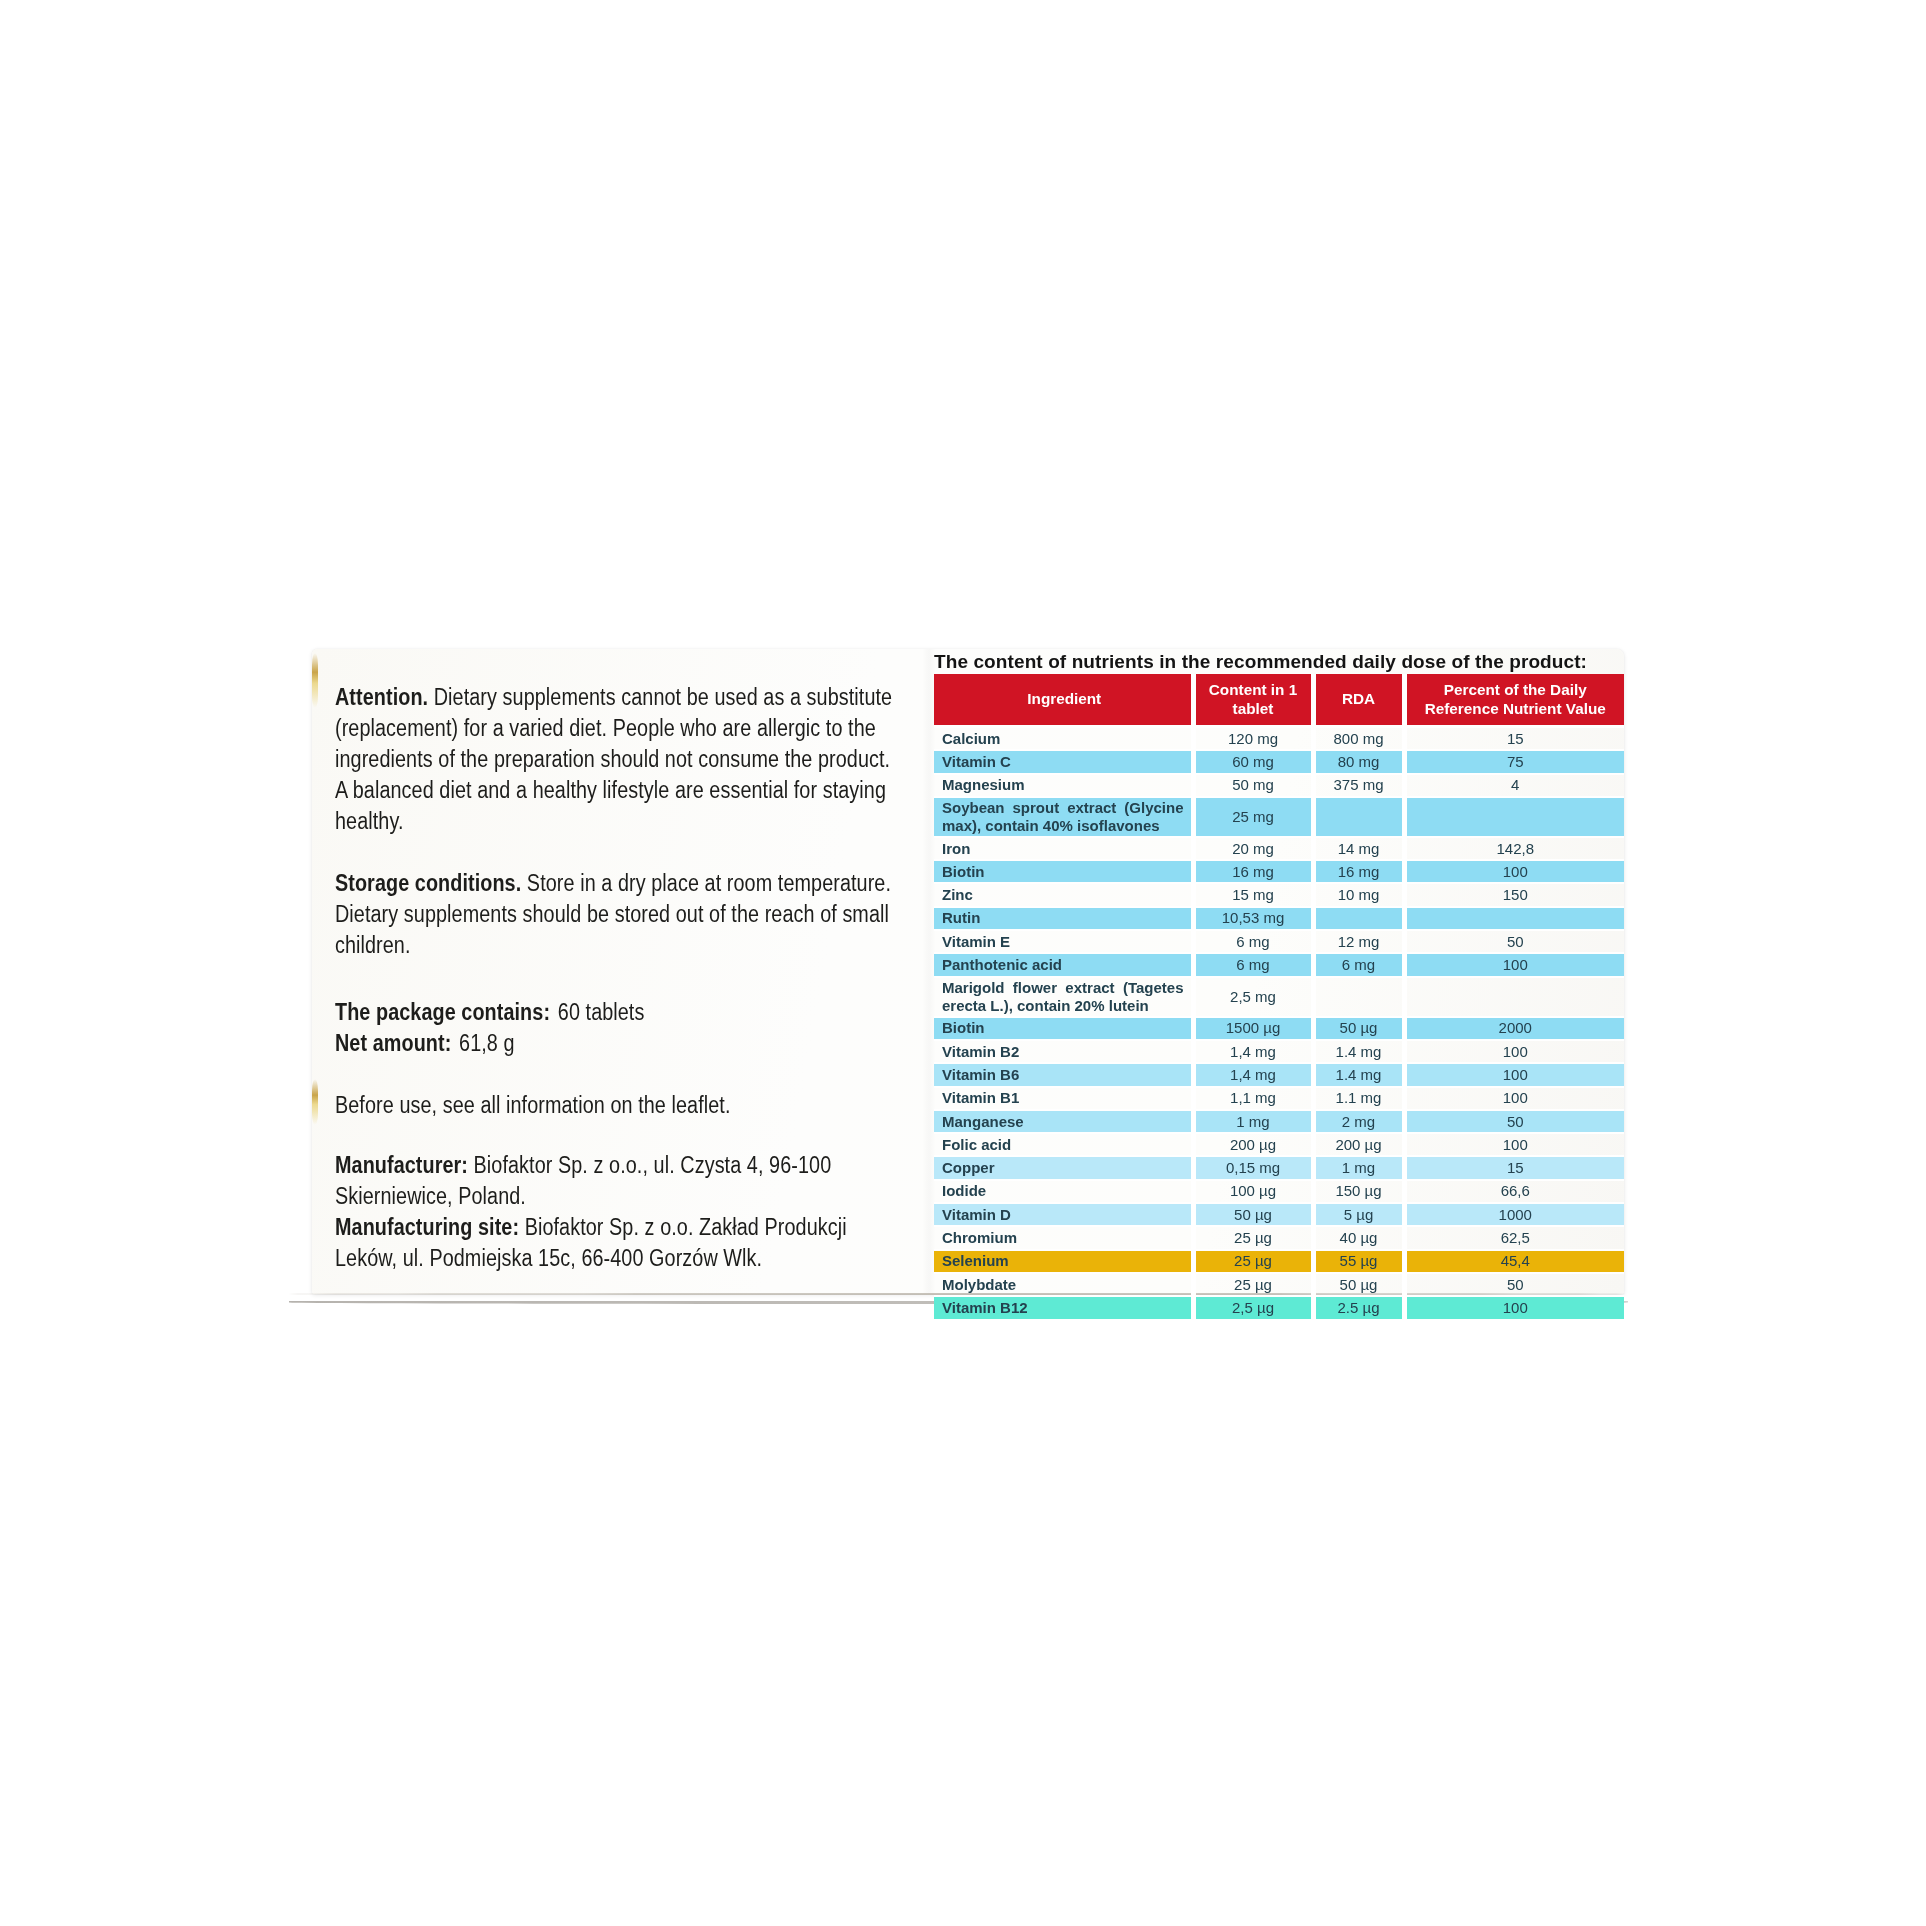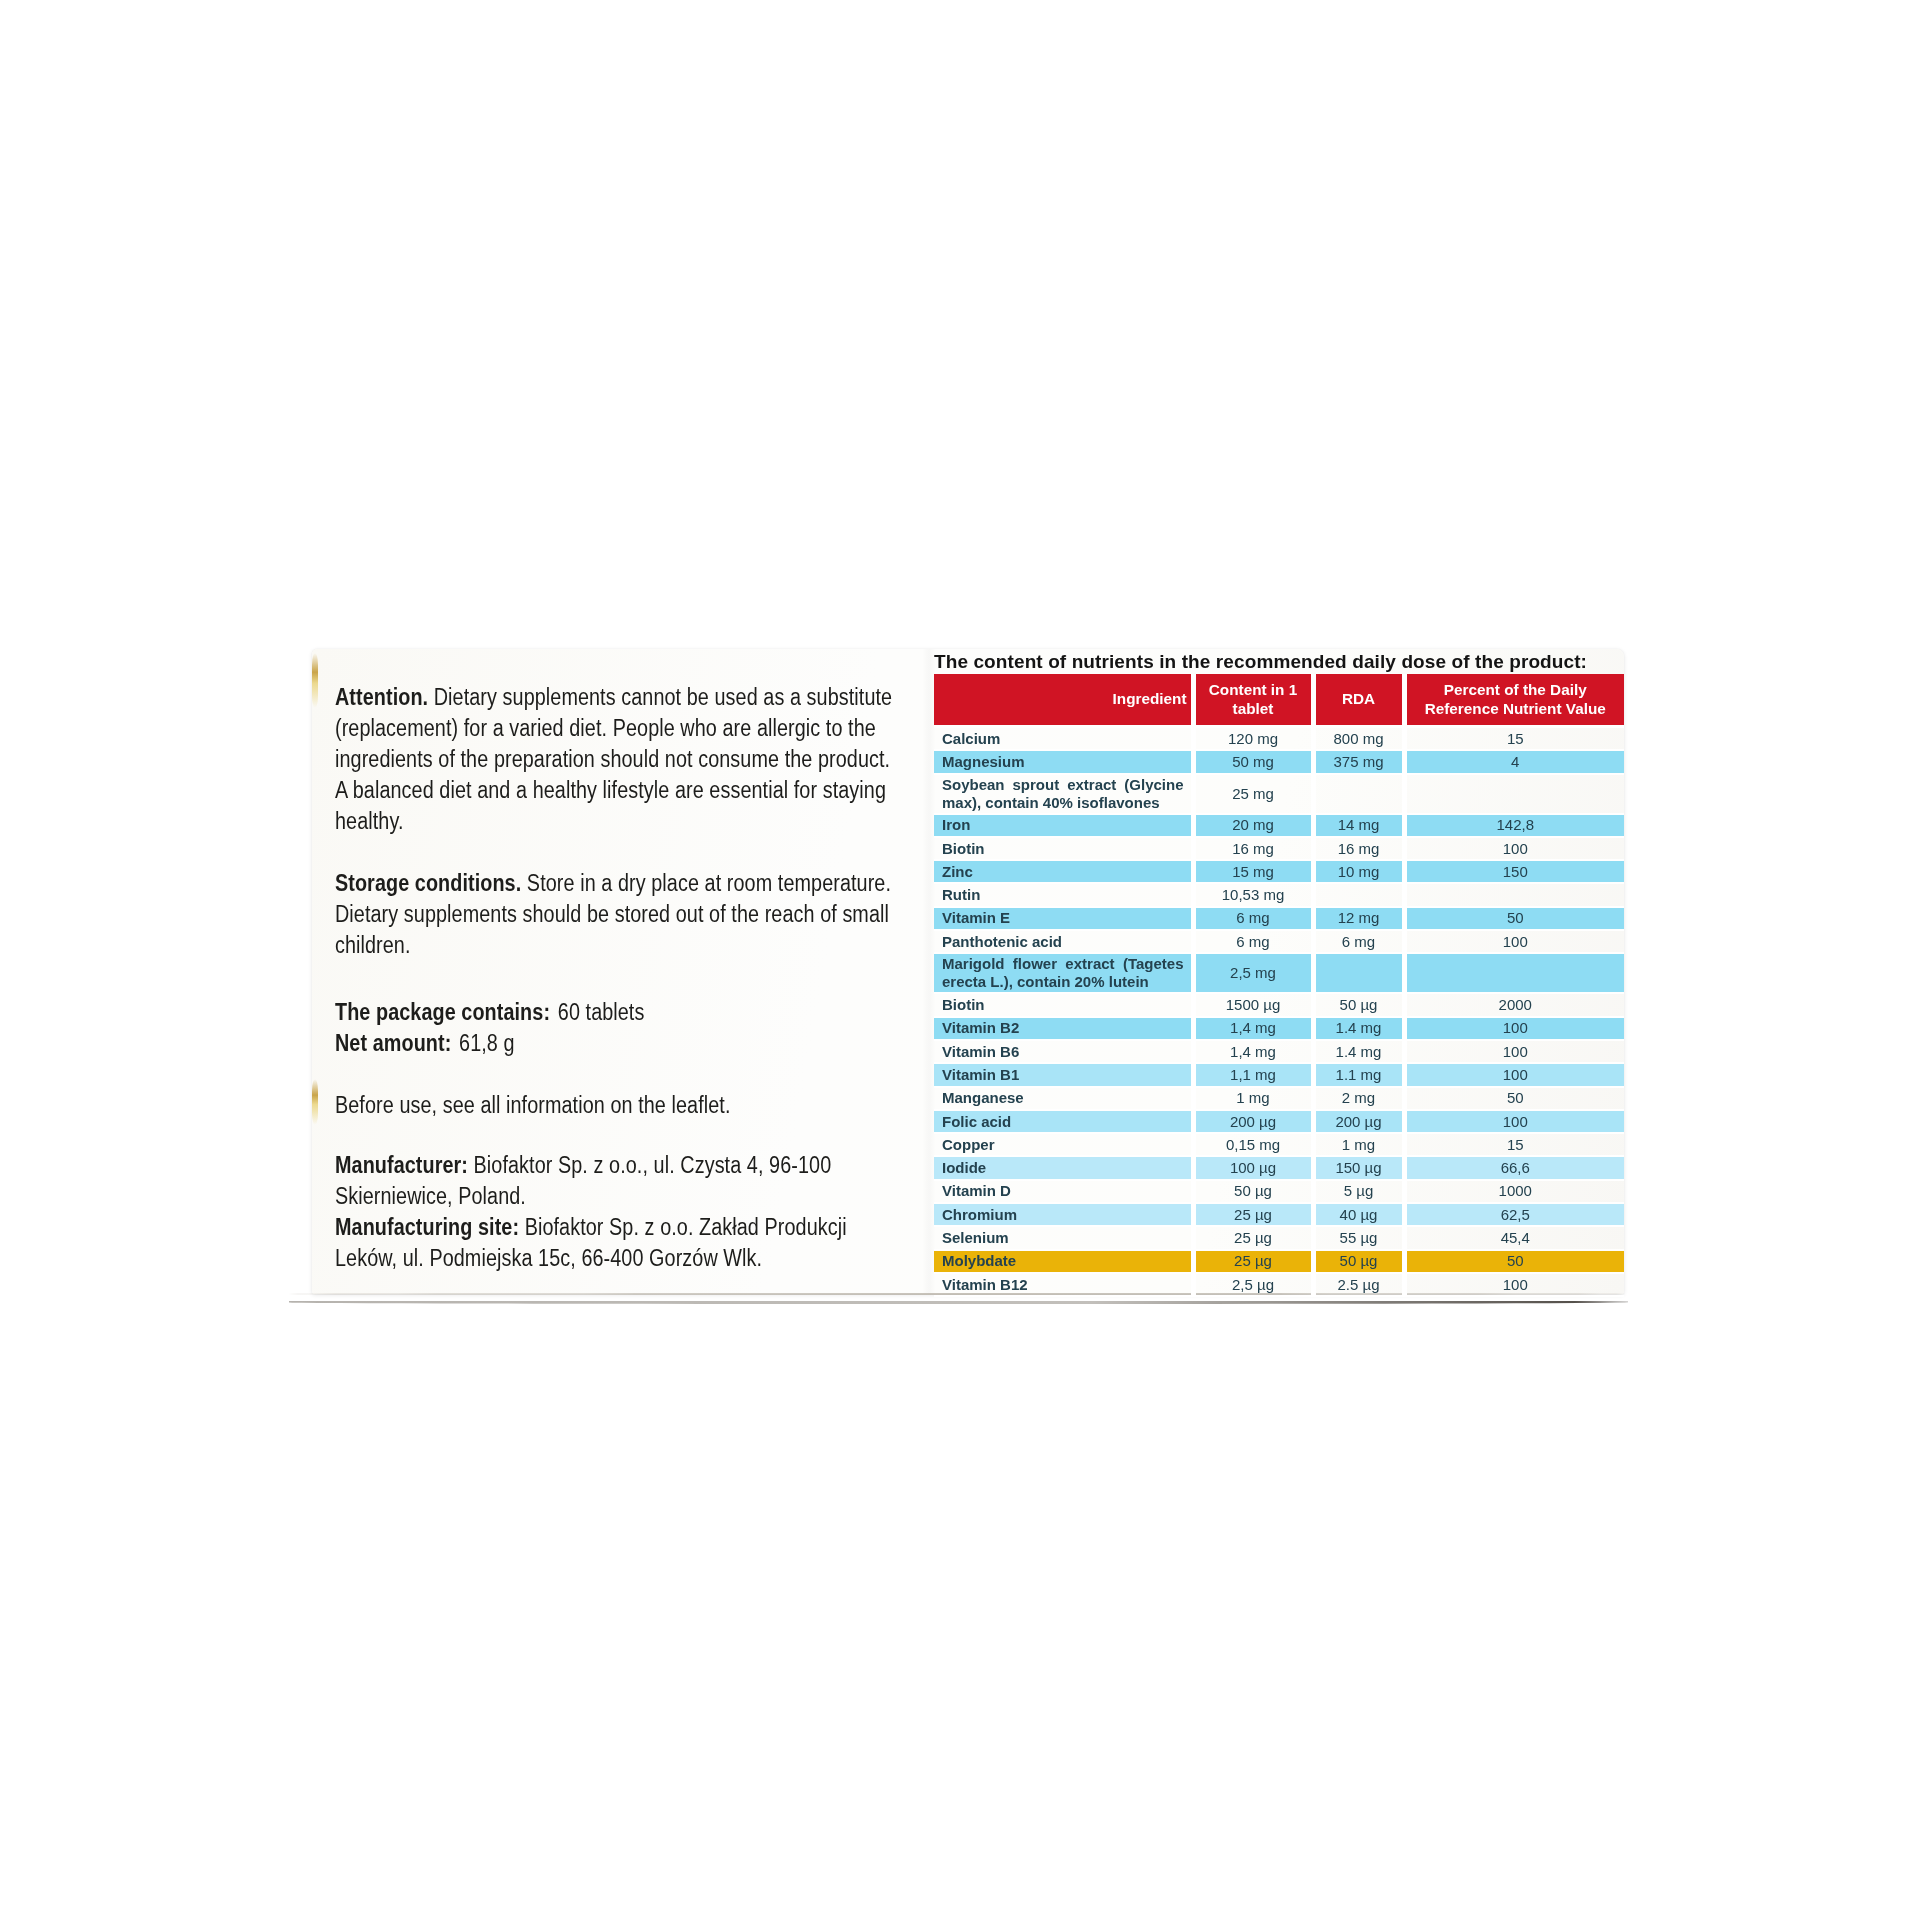--- a/index.html
+++ b/index.html
@@ -63,21 +63,21 @@
     position:absolute; left:934px; top:674px; width:690px;
     border-collapse:collapse; table-layout:fixed;
     font-size:15px; color:#24424f;
   }
   table.nutri th {
     background:#d01424; color:#ffffff; font-weight:bold;
     font-size:15.3px; line-height:18.3px; height:47px;
     text-align:center; vertical-align:middle; padding:2px 4px;
     border-bottom:3px solid #ffffff;
   }
-  table.nutri th.h-ing { text-align:right; padding-left:8px; }
+  table.nutri th.h-ing { text-align:center; padding-left:8px; }
   table.nutri td {
     height:19.3px; line-height:18px; padding:1px 7px;
     text-align:center; vertical-align:middle;
     border-bottom:2px solid #ffffff;
   }
   table.nutri td.c-ing { text-align:justify; padding-left:8px;font-weight:bold; }
   table.nutri th + th, table.nutri td + td { border-left:5px solid #ffffff; }
 
   
   tbody tr:nth-child(even) td { background:#8edcf3; }
@@ -128,20 +128,26 @@
   </thead>
   <tbody>
 
       <tr>
         <td class="c-ing">Calcium</td>
         <td>120 mg</td>
         <td>800 mg</td>
         <td>15</td>
       </tr>
 
+      <tr>
+        <td class="c-ing">Vitamin C</td>
+        <td>60 mg</td>
+        <td>80 mg</td>
+        <td>75</td>
+      </tr>
 
       <tr>
         <td class="c-ing">Magnesium</td>
         <td>50 mg</td>
         <td>375 mg</td>
         <td>4</td>
       </tr>
 
       <tr>
         <td class="c-ing">Soybean sprout extract (Glycine max), contain 40% isoflavones</td>

